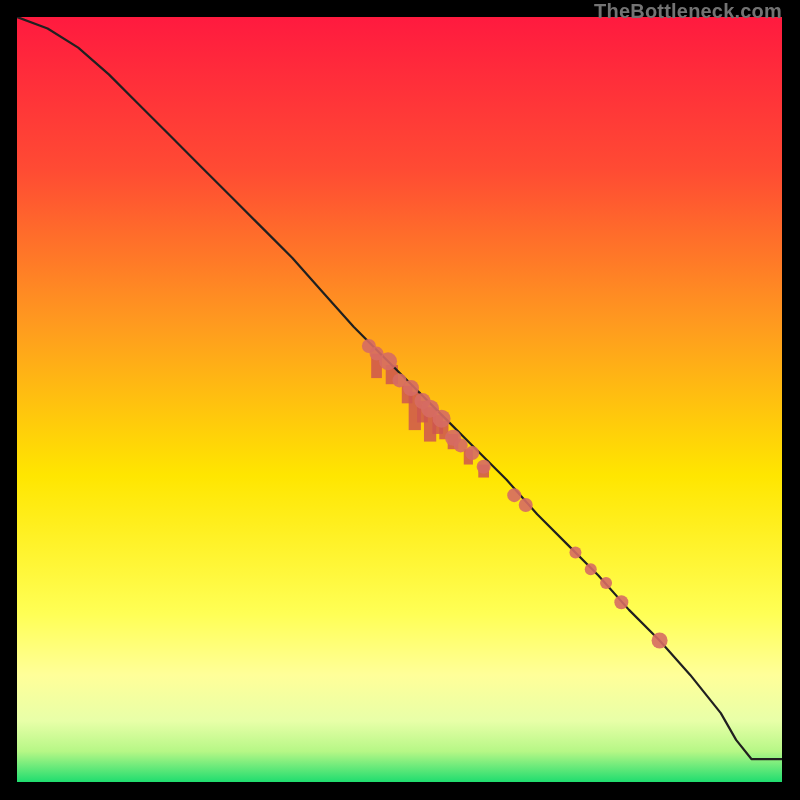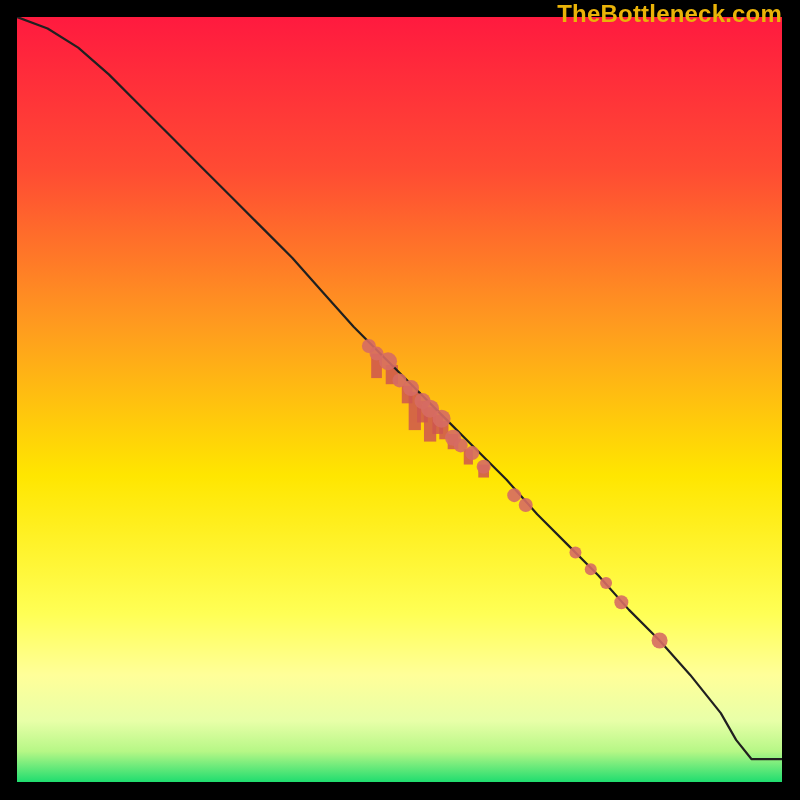--- a/index.html
+++ b/index.html
@@ -25,23 +25,23 @@
   .plot svg {
     display: block;
     width: 765px;
     height: 765px;
   }
   .watermark {
     position: absolute;
     top: 0;
     right: 18px;
     font-family: Arial, Helvetica, sans-serif;
-    font-size: 24px;
+    font-size: 20px;
     font-weight: 600;
-    color: #eab308;
+    color: #737373;
     letter-spacing: 0.2px;
   }
 </style>
 </head>
 <body>
 
 <div class="stage">
   <div class="plot">
     <svg viewBox="0 0 765 765">
         <defs>

